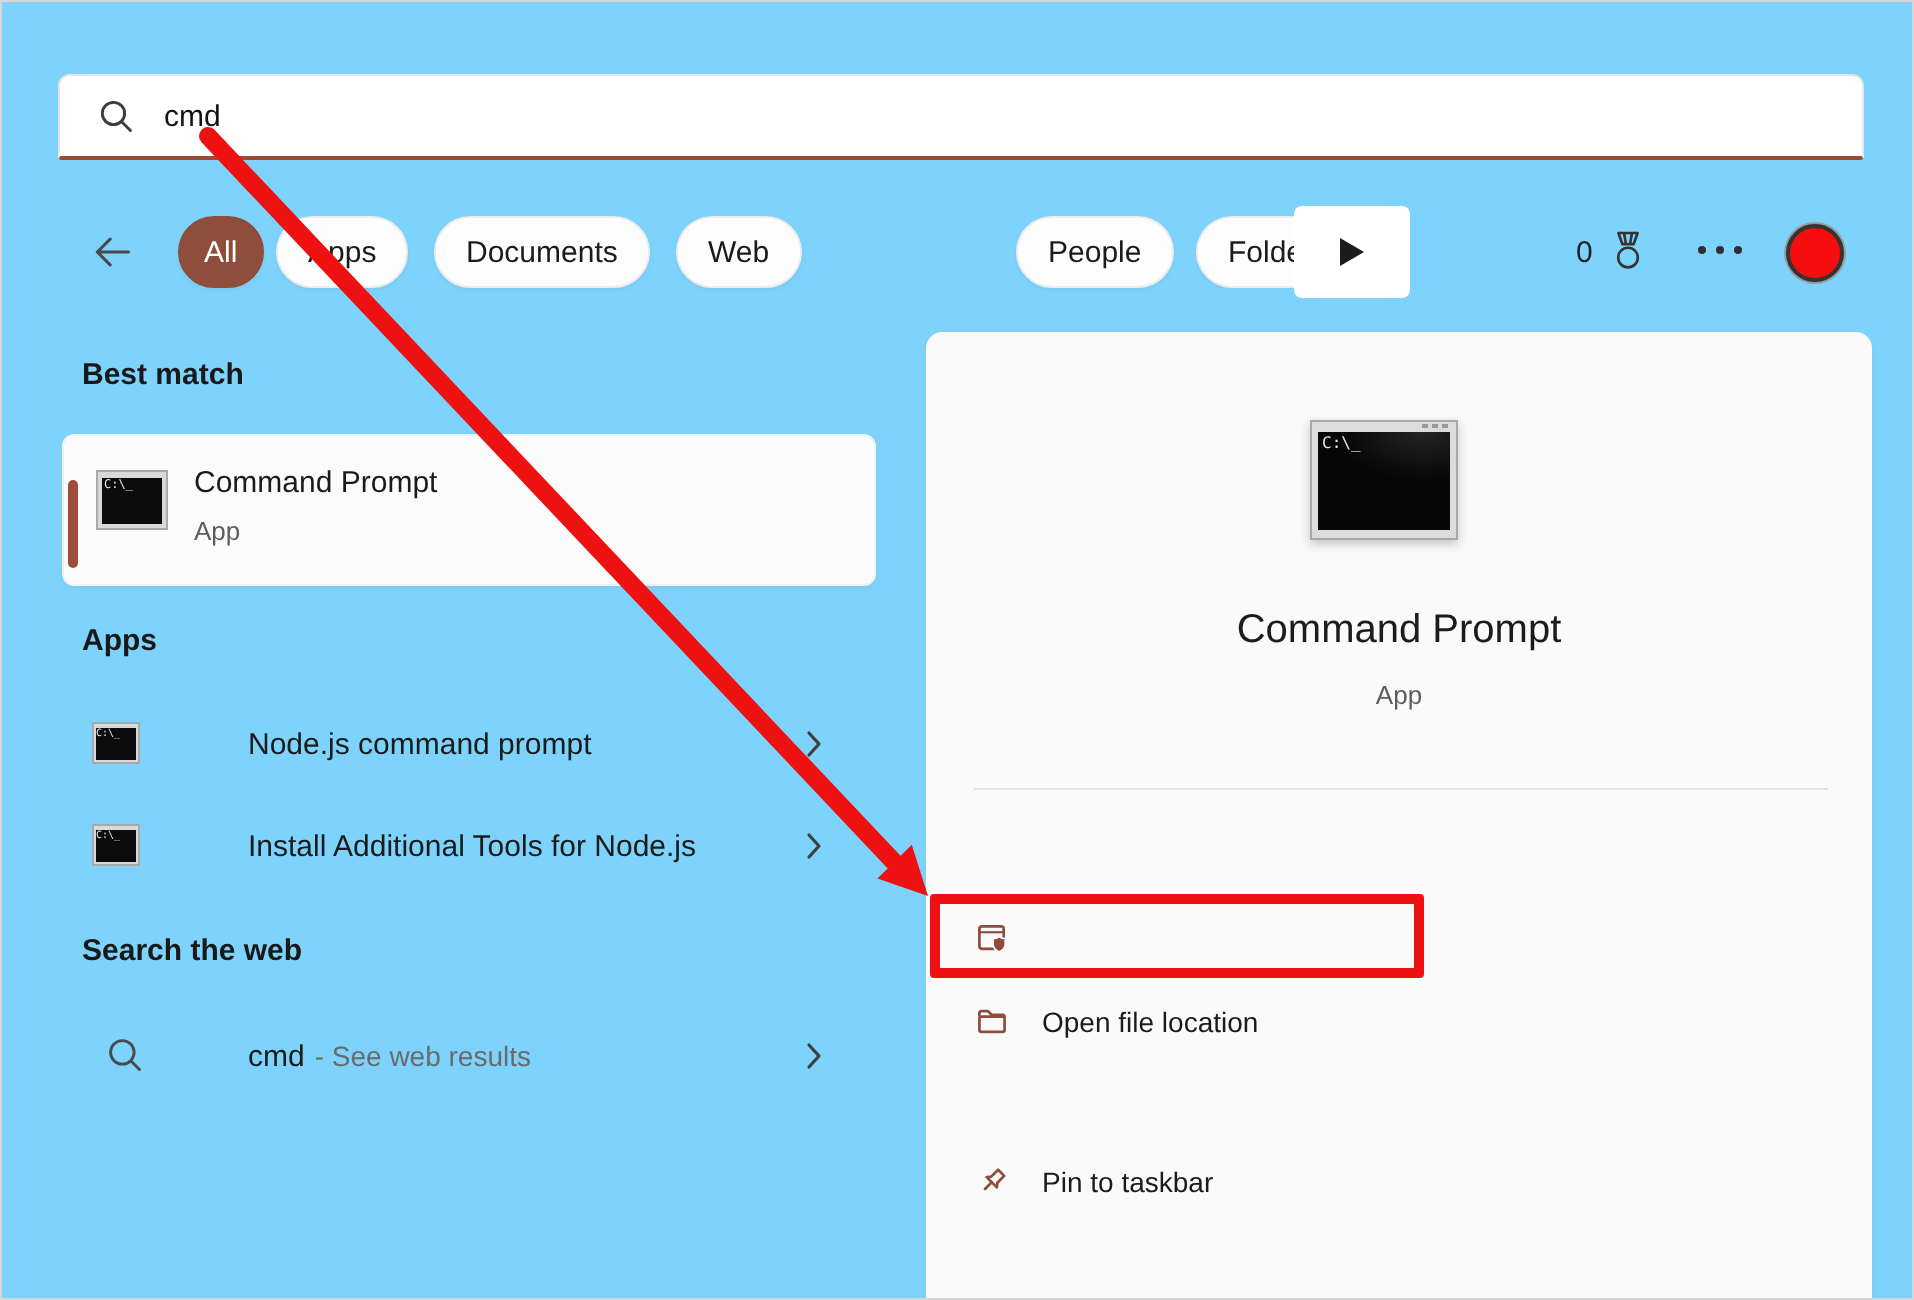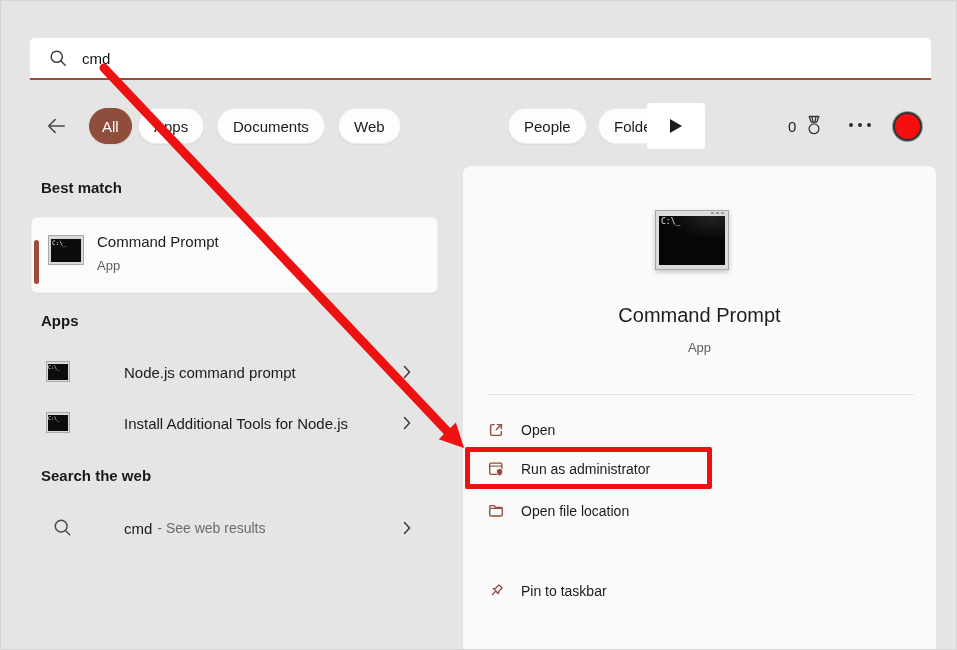--- a/index.html
+++ b/index.html
@@ -1,18 +1,18 @@
 <!DOCTYPE html>
 <html><head>
 <meta charset="utf-8">
 <style>
   * { margin:0; padding:0; box-sizing:border-box; }
   html,body { width:957px; height:650px; }
   body { font-family:"Liberation Sans","DejaVu Sans",sans-serif; background:#ffffff; }
-  #app { position:relative; width:957px; height:650px; background:#e5e5e5; border:1px solid #d6d6d6; overflow:hidden; }
+  #app { position:relative; width:957px; height:650px; background:#7dd3fc; border:1px solid #d6d6d6; overflow:hidden; }
 
   
   .search-bar { position:absolute; left:28px; top:36px; width:903px; height:43px;
     background:#ffffff; border:1px solid #e6e6e6; border-bottom:2px solid #9c4a38;
     border-radius:6px 6px 2px 2px; display:flex; align-items:center; padding-left:19px; }
   .search-bar .q-text { font-size:15px; color:#141414; margin-left:15px; }
 
   
   .back-btn { position:absolute; left:44px; top:114px; width:22px; height:22px; }
   .pill { position:absolute; top:107px; height:36px; display:flex; align-items:center;
@@ -191,36 +191,27 @@
           <i></i>
           <i></i>
           <i></i>
         </div>
       <div class="cmd-screen shine">C:\_</div>
     </div>
     <div class="rp-title">Command Prompt</div>
     <div class="rp-sub">App</div>
     <div class="rp-divider"></div>
 
-    <div class="action-row" style="top:252px">
-      <svg class="a-icon" width="18" height="18" viewBox="0 0 20 20" fill="none" stroke="#8f4d3b" stroke-width="1.6" stroke-linecap="round" stroke-linejoin="round">
-        <path d="M8 4 H5.5 A1.5 1.5 0 0 0 4 5.5 V14.5 A1.5 1.5 0 0 0 5.5 16 H14.5 A1.5 1.5 0 0 0 16 14.5 V12"></path>
-        <path d="M11.5 4 H16 V8.5"></path>
-        <path d="M16 4 L10.5 9.5"></path>
-      </svg>
-      <div class="a-label">Open</div>
-    </div>
 
     <div class="action-row" style="top:291px">
       <svg class="a-icon" width="18" height="18" viewBox="0 0 20 20">
         <rect x="3" y="3.5" width="13.5" height="12.5" rx="1.5" fill="none" stroke="#8f4d3b" stroke-width="1.5"></rect>
         <path d="M3 6.8 H16.5" stroke="#8f4d3b" stroke-width="1.2"></path>
         <path d="M14 9.2 c1 .8 2.2 1.2 3.4 1.2 v2.9 c0 2.4-1.7 3.7-3.4 4.5 c-1.7-.8-3.4-2.1-3.4-4.5 v-2.9 c1.2 0 2.4-.4 3.4-1.2 z" fill="#8f4d3b" stroke="#fafafa" stroke-width="1"></path>
       </svg>
-      <div class="a-label">Run as administrator</div>
     </div>
 
     <div class="action-row" style="top:333px">
       <svg class="a-icon" width="18" height="18" viewBox="0 0 20 20" fill="none" stroke="#8f4d3b" stroke-width="1.5" stroke-linejoin="round">
         <path d="M3 7 V5.2 a1.2 1.2 0 0 1 1.2-1.2 h3.6 l2 2 h6 a1.2 1.2 0 0 1 1.2 1.2 V7"></path>
         <rect x="3" y="7" width="14" height="8.5" rx="1.2"></rect>
       </svg>
       <div class="a-label">Open file location</div>
     </div>
 

